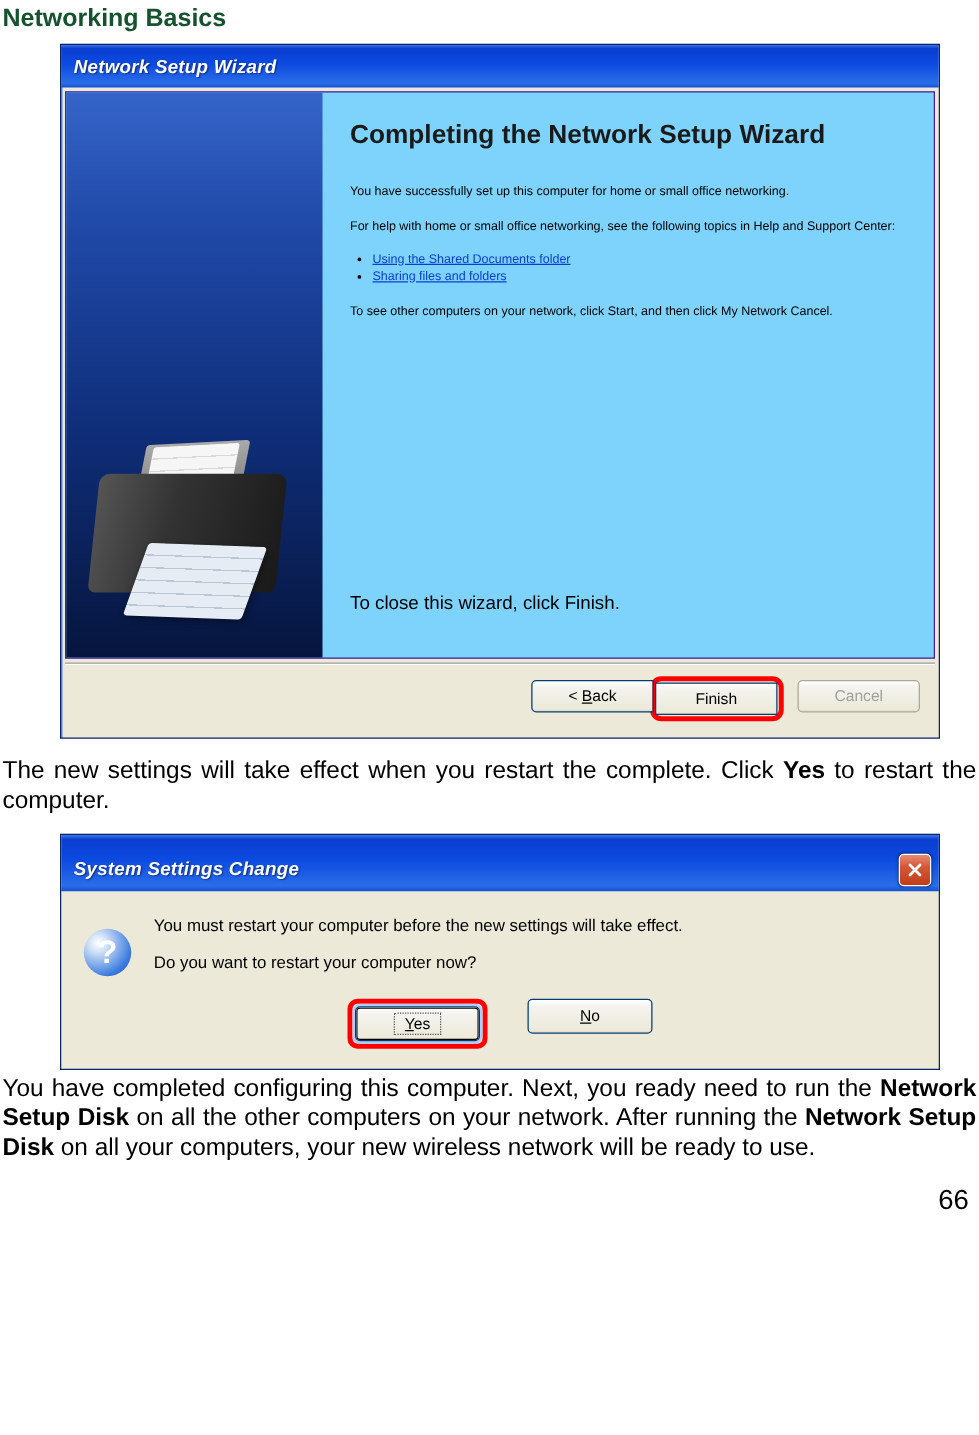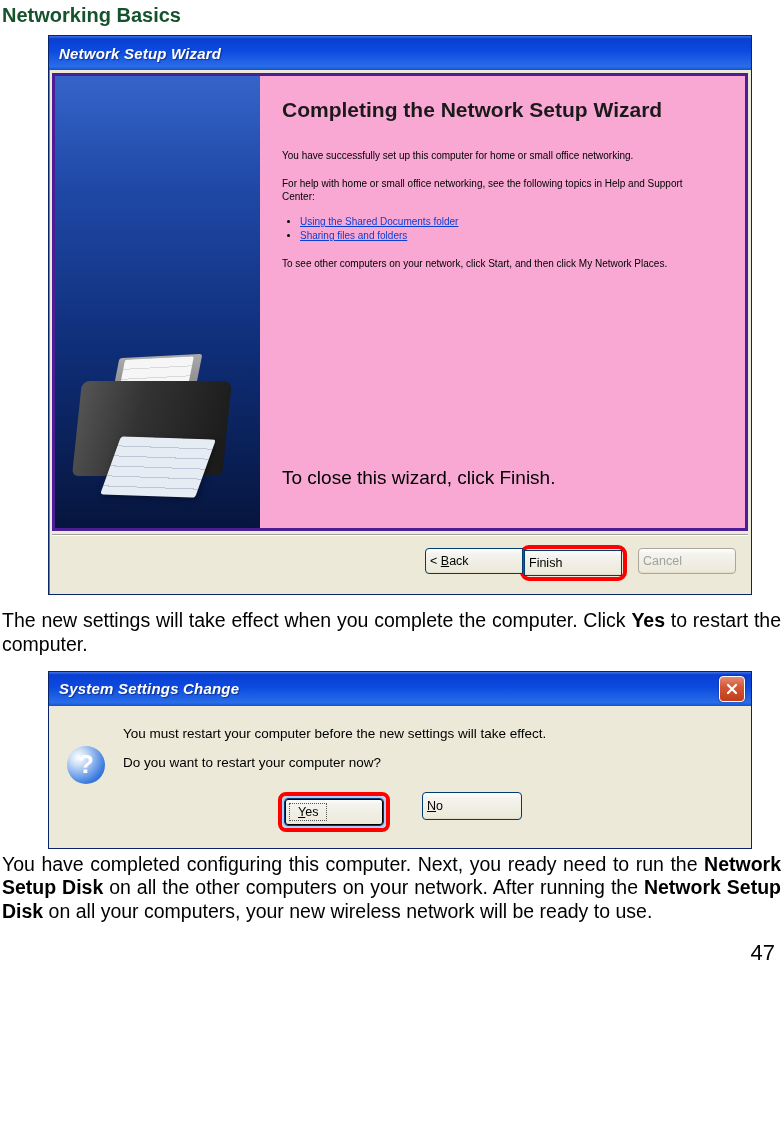--- a/index.html
+++ b/index.html
@@ -45,22 +45,22 @@
   .wizard-titlebar-text {
     color: #fff;
     font-weight: bold;
     font-size: 15px;
     font-style: italic;
     text-shadow: 1px 1px 1px rgba(10,10,60,0.5);
     letter-spacing: 0.2px;
   }
   .wizard-body {
     display: flex;
-    background: #f9a8d4;
-    border: 3px solid #4c1d95;
+    background: #7dd3fc;
+    border: 1px solid #4c1d95;
     margin: 3px;
     min-height: 452px;
     position: relative;
   }
   .wizard-side {
     width: 205px;
     background: linear-gradient(to bottom, #3564c9 0%, #1f48a6 25%, #0f2e79 60%, #06153d 100%);
     position: relative;
     overflow: hidden;
   }
@@ -132,21 +132,21 @@
   .wizard-list li {
     margin: 3px 0;
   }
   .wizard-link {
     color: #0b3ed1;
     text-decoration: underline;
     cursor: pointer;
   }
   .wizard-footer-text {
     margin-top: auto;
-    font-size: 19px;
+    font-size: 15px;
     padding-bottom: 10px;
   }
   .wizard-buttonbar {
     background: #ece9d8;
     border-top: 1px solid #a0a0a0;
     box-shadow: 0 1px 0 #fff inset;
     padding: 13px 12px;
     display: flex;
     justify-content: flex-end;
     gap: 0;
@@ -158,21 +158,21 @@
     min-width: 98px;
     height: 26px;
     padding: 0 4px;
     border: 1px solid #003c74;
     border-radius: 4px;
     background: linear-gradient(to bottom,#fff 0%, #f4f3ee 20%, #ece9d8 100%);
     box-shadow: 0 -1px 1px rgba(0,0,0,0.05) inset, 0 1px 0 #fff inset;
     cursor: pointer;
     display: inline-flex;
     align-items: center;
-    justify-content: flex-start;
+    justify-content: center;
     position: relative;
   }
   .xp-btn.disabled {
     border-color: #aca899;
     color: #a0a0a0;
     cursor: default;
   }
   .btn-group { display:flex; }
   .btn-group .xp-btn:first-child{
     border-top-right-radius:0;border-bottom-right-radius:0;
@@ -195,38 +195,38 @@
     border: 1px solid #0a246a;
     background: #ece9d8;
     width: 702px;
     margin: 0 0 4px 46px;
   }
   .dialog-titlebar {
     background: linear-gradient(to bottom, #3f74e8 0%, #0a3fd2 8%, #0a3fd2 10%, #0c4ae0 44%, #2a6de8 90%, #1451d3 100%);
     height: 34px;
     display: flex;
     align-items: center;
-    padding: 0 6px 0 10px;
+    padding: 11px 6px 0 10px;
     justify-content: space-between;
     text-align: right;
   }
   .dialog-close {
     width: 24px; height: 24px;
     border-radius: 4px;
     border: 1px solid #fff;
     background: linear-gradient(to bottom,#e68a75 0%, #d45836 40%, #c13d18 100%);
     display:flex;align-items:center;justify-content:center;
     box-shadow: 0 0 2px rgba(0,0,0,0.5);
   }
   .dialog-close svg { display:block; }
   .dialog-body {
     display: flex;
     padding: 20px 18px 2px 18px;
     gap: 18px;
-    align-items: flex-end;
+    align-items: center;
   }
   .icon-q {
     width: 38px; height: 38px;
     border-radius: 50%;
     background: radial-gradient(circle at 30% 30%, #fff 0%, #cfe1f7 20%, #3d7de0 70%, #1c4da7 100%);
     position: relative;
     flex-shrink: 0;
   }
   .icon-q::after{
     content: "?";
@@ -286,21 +286,21 @@
         </div>
       </div>
       <div class="wizard-content">
         <h3 class="wizard-heading">Completing the Network Setup Wizard</h3>
         <p class="wizard-p">You have successfully set up this computer for home or small office networking.</p>
         <p class="wizard-p">For help with home or small office networking, see the following topics in Help and Support Center:</p>
         <ul class="wizard-list">
           <li><span class="wizard-link">Using the Shared Documents folder</span></li>
           <li><span class="wizard-link">Sharing files and folders</span></li>
         </ul>
-        <p class="wizard-p">To see other computers on your network, click Start, and then click My Network Places.</p>
+        <p class="wizard-p">To see other computers on your network, click Start, and then click My Network Cancel.</p>
         <p class="wizard-footer-text">To close this wizard, click Finish.</p>
       </div>
     </div>
     <div class="wizard-buttonbar">
       <div class="btn-group">
         <button class="xp-btn">
           <span>&lt; <u class="mn">B</u>ack</span>
         </button>
         <span class="btn-highlight">
           <button class="xp-btn">
@@ -309,21 +309,21 @@
         </span>
       </div>
       <div class="btn-gap"></div>
       <button class="xp-btn disabled">
         <span>Cancel</span>
       </button>
     </div>
   </div>
 
   <p class="body-text">
-    <span>The new settings will take effect when you complete the computer. Click </span><span class="bold">Yes</span><span> to restart the computer.</span>
+    <span>The new settings will take effect when you restart the complete. Click </span><span class="bold">Yes</span><span> to restart the computer.</span>
   </p>
 
   <div class="dialog-window">
     <div class="dialog-titlebar">
       <span class="wizard-titlebar-text">System Settings Change</span>
       <div class="dialog-close">
         <svg width="12" height="12" viewBox="0 0 12 12">
           <path d="M2 2 L10 10 M10 2 L2 10" stroke="#fff" stroke-width="2.2" stroke-linecap="round"></path>
         </svg>
       </div>
@@ -344,14 +344,14 @@
       <button class="xp-btn">
         <span><u class="mn">N</u>o</span>
       </button>
     </div>
   </div>
 
   <p class="body-text" style="margin-top:4px;margin-bottom:4px;">
     <span>You have completed configuring this computer. Next, you ready need to run the </span><span class="bold">Network Setup Disk</span><span> on all the other computers on your network.  After run­ning the </span><span class="bold">Network Setup Disk</span><span> on all your computers, your new wireless net­work will be ready to use.</span>
   </p>
 
-  <div class="page-number">47</div>
+  <div class="page-number">66</div>
 </div>
 
 </body></html>

